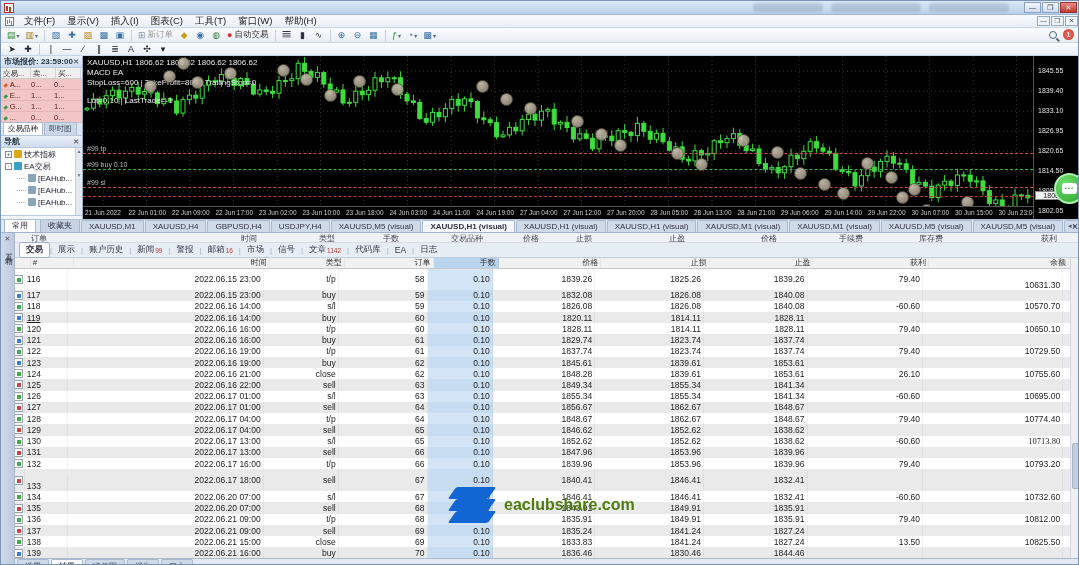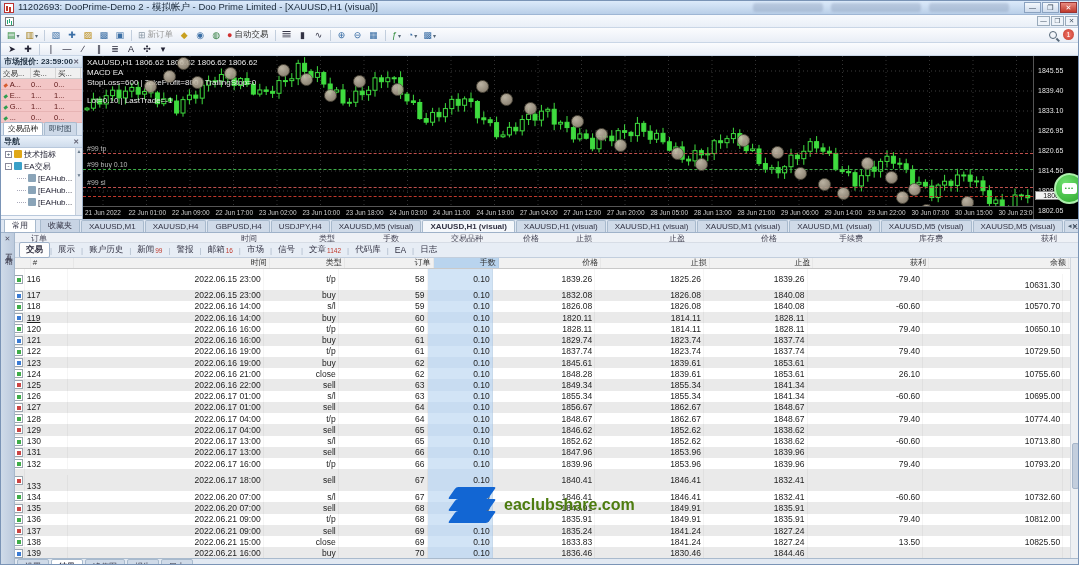--- a/index.html
+++ b/index.html
@@ -111,32 +111,40 @@
   #wm-logo span{position:absolute;left:6px;width:40px;height:12px;background:#1266d3;transform:skewX(-35deg);border-radius:2px;}
   #wm-text{margin-left:6px;}
   #wm-title{font-size:30px;font-weight:bold;color:#1266d3;line-height:28px;letter-spacing:1px;}
   #wm-url{font-size:16px;font-weight:bold;color:#4d7c0f;}
 </style>
 </head>
 <body>
 
 <div class="abs" id="titlebar">
   <span id="app-icon"></span>
-  <span id="title-text">11202693: DooPrime-Demo 2 - 模拟帐户 - Doo Prime Limited - [XAUUSD,H1 (visual)]</span>
   <span style="flex:1"></span>
   <span class="blur-blob" style="width:70px;margin-right:8px"></span>
   <span class="blur-blob" style="width:90px;margin-right:8px"></span>
   <span class="blur-blob" style="width:80px;margin-right:14px"></span>
   <span class="winbtn">—</span>
   <span class="winbtn">❐</span>
   <span class="winbtn close">✕</span>
 </div>
 
 <div class="abs" id="menubar">
   <span id="chart-mini-icon"></span>
+  <span id="menu-items" style="display:flex">
+      <span class="menu-item">文件(F)</span>
+      <span class="menu-item">显示(V)</span>
+      <span class="menu-item">插入(I)</span>
+      <span class="menu-item">图表(C)</span>
+      <span class="menu-item">工具(T)</span>
+      <span class="menu-item">窗口(W)</span>
+      <span class="menu-item">帮助(H)</span>
+    </span>
   <span style="flex:1"></span>
   <span class="mdibtn">—</span>
   <span class="mdibtn">❐</span>
   <span class="mdibtn">✕</span>
 </div>
 
 <div class="abs toolbar" id="toolbar1">
   <div id="tb1-right">
     <span class="lens"></span>
     <span class="redbadge">1</span>
@@ -1112,21 +1120,21 @@
       </span>
       <span class="cell l" style="width: 44px;">130</span>
       <span class="cell r" style="width: 198px;">2022.06.17 13:00</span>
       <span class="cell r" style="width: 76px;">s/l</span>
       <span class="cell r" style="width: 90px;">65</span>
       <span class="cell r lotcell" style="width: 66px;">0.10</span>
       <span class="cell r" style="width: 104px;">1852.62</span>
       <span class="cell r" style="width: 110px;">1852.62</span>
       <span class="cell r" style="width: 105px;">1838.62</span>
       <span class="cell r" style="width: 117px;">-60.60</span>
-      <span class="cell r" style="width: 142px;">10713.80</span>
+      <span class="cell r" style="width: 142px; font-family: Liberation Serif, serif;">10713.80</span>
       <span class="cell" style="width: 11px;"></span>
     </div>
     <div class="hrow even">
       <span class="cell l" style="width: 16px;">
         <span class="oicon">
           <i style="background: rgb(204, 68, 68);"></i>
         </span>
       </span>
       <span class="cell l" style="width: 44px;">131</span>
       <span class="cell r" style="width: 198px;">2022.06.17 13:00</span>

